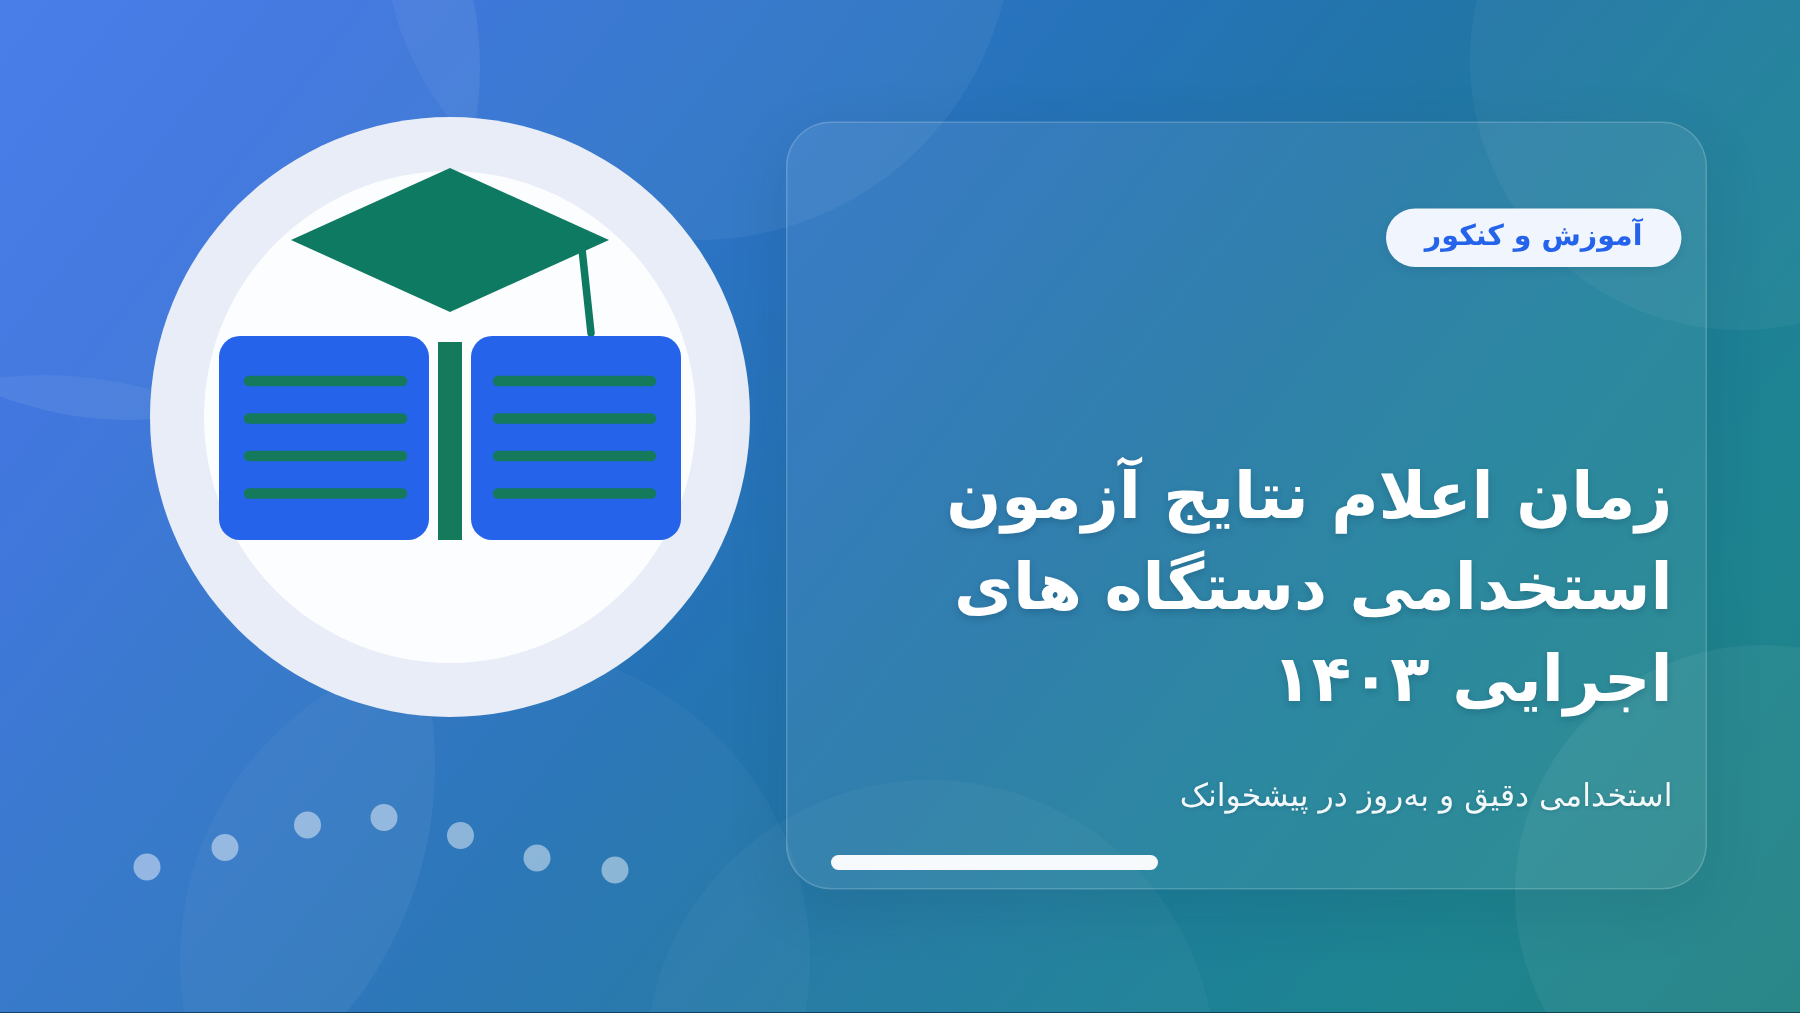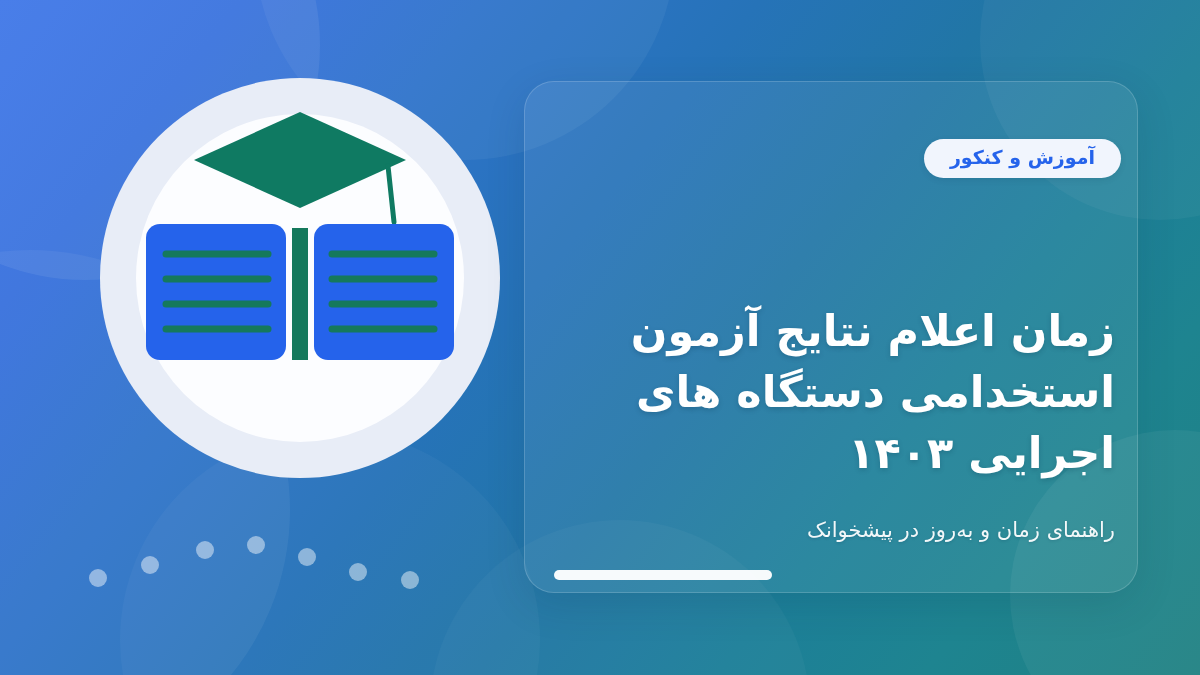--- a/index.html
+++ b/index.html
@@ -146,19 +146,19 @@
         <line x1="186" y1="105" x2="288" y2="105"></line>
       </g>
     </svg>
   </div>
 
   <div class="card">
     <div class="badge">آموزش و کنکور</div>
 
     <h1 class="headline">زمان اعلام نتایج آزمون استخدامی دستگاه های اجرایی ۱۴۰۳</h1>
 
-    <p class="subhead">راهنمای زمان و به‌روز در پیشخوانک</p>
+    <p class="subhead">استخدامی دقیق و به‌روز در پیشخوانک</p>
 
 
     <div class="accent-bar"></div>
   </div>
 
 </div>
 
 </body></html>

